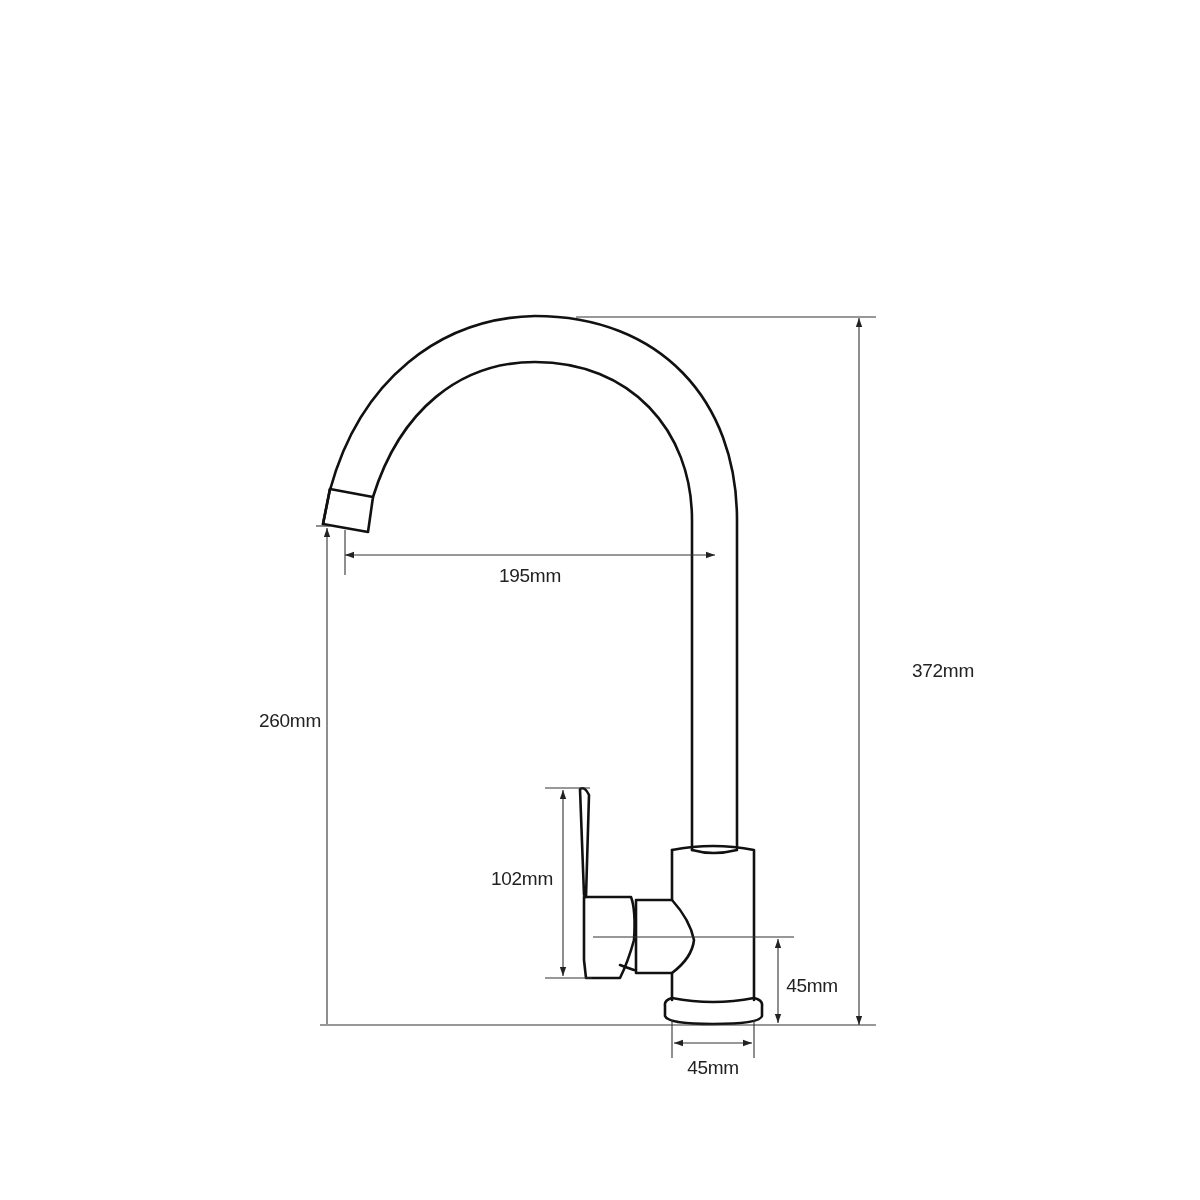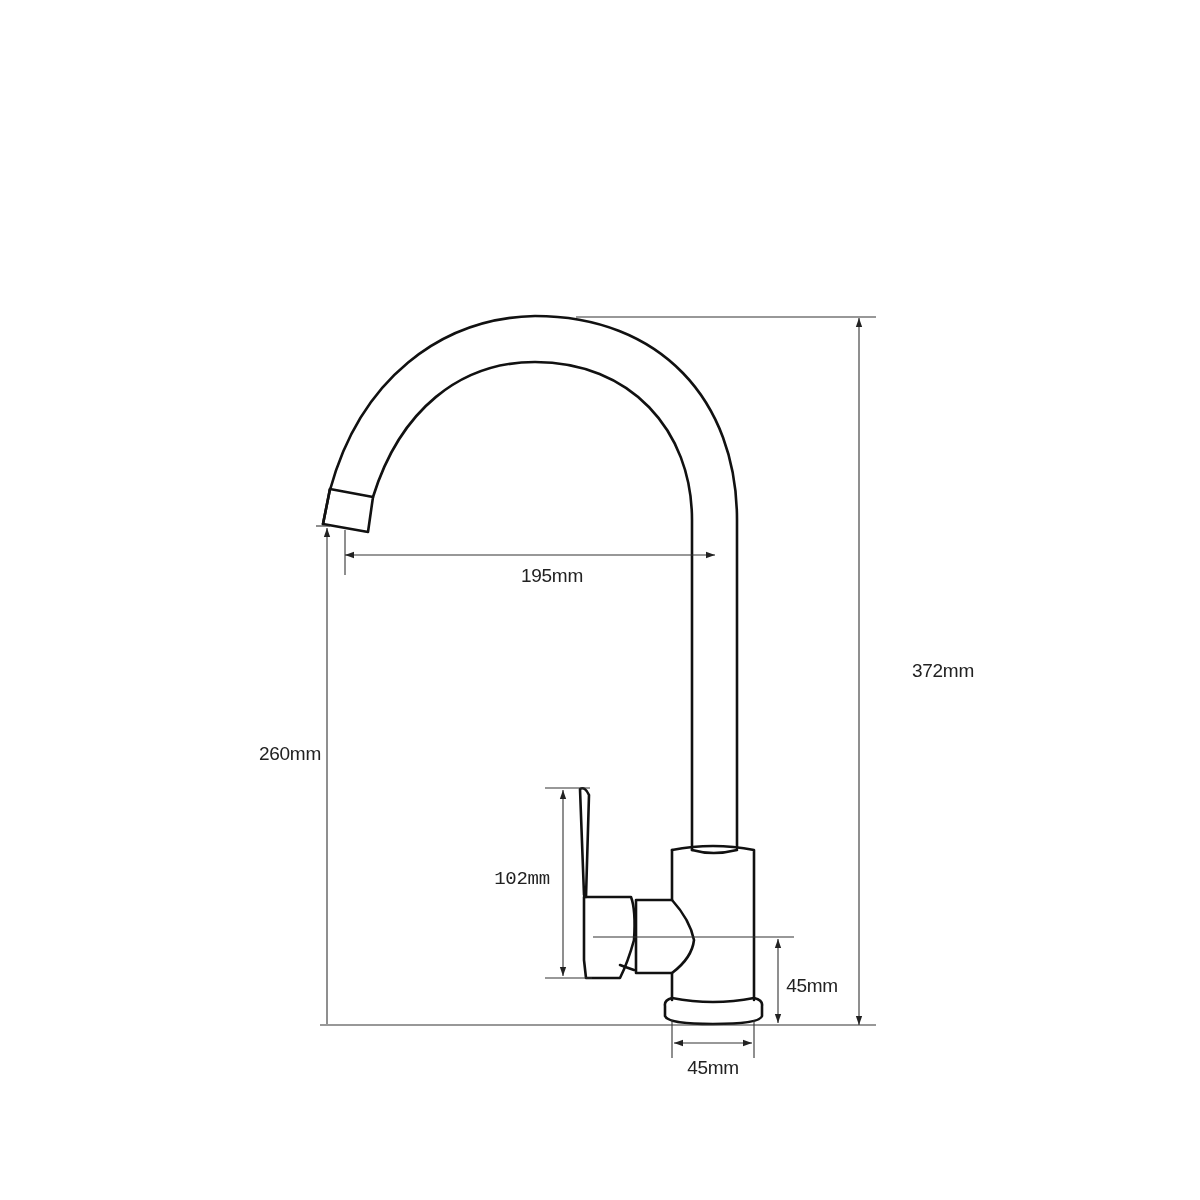--- a/index.html
+++ b/index.html
@@ -72,19 +72,19 @@
       <line class="dim" x1="778" y1="939" x2="778" y2="1023" marker-start="url(#ah)" marker-end="url(#ah)"></line>
     </g>
 
     <g>
       <line class="dim" x1="672" y1="1020" x2="672" y2="1058"></line>
       <line class="dim" x1="754" y1="1020" x2="754" y2="1058"></line>
       <line class="dim" x1="674" y1="1043" x2="752" y2="1043" marker-start="url(#ah)" marker-end="url(#ah)"></line>
     </g>
   </svg>
 
-  <span class="label" style="left:530px; top:576px;margin-left:22px;">195mm</span>
+  <span class="label" style="left:530px; top:576px;">195mm</span>
   <span class="label" style="left:943px; top:671px;">372mm</span>
-  <span class="label" style="left:290px; top:754px;text-align:center;">260mm</span>
-  <span class="label" style="left:522px; top:879px;font-family:Liberation Mono, monospace;">102mm</span>
+  <span class="label" style="left:290px; top:721px;text-align:center;">260mm</span>
+  <span class="label" style="left:522px; top:879px;">102mm</span>
   <span class="label" style="left:812px; top:986px;">45mm</span>
   <span class="label" style="left:713px; top:1068px;">45mm</span>
 </div>
 
 </body></html>

